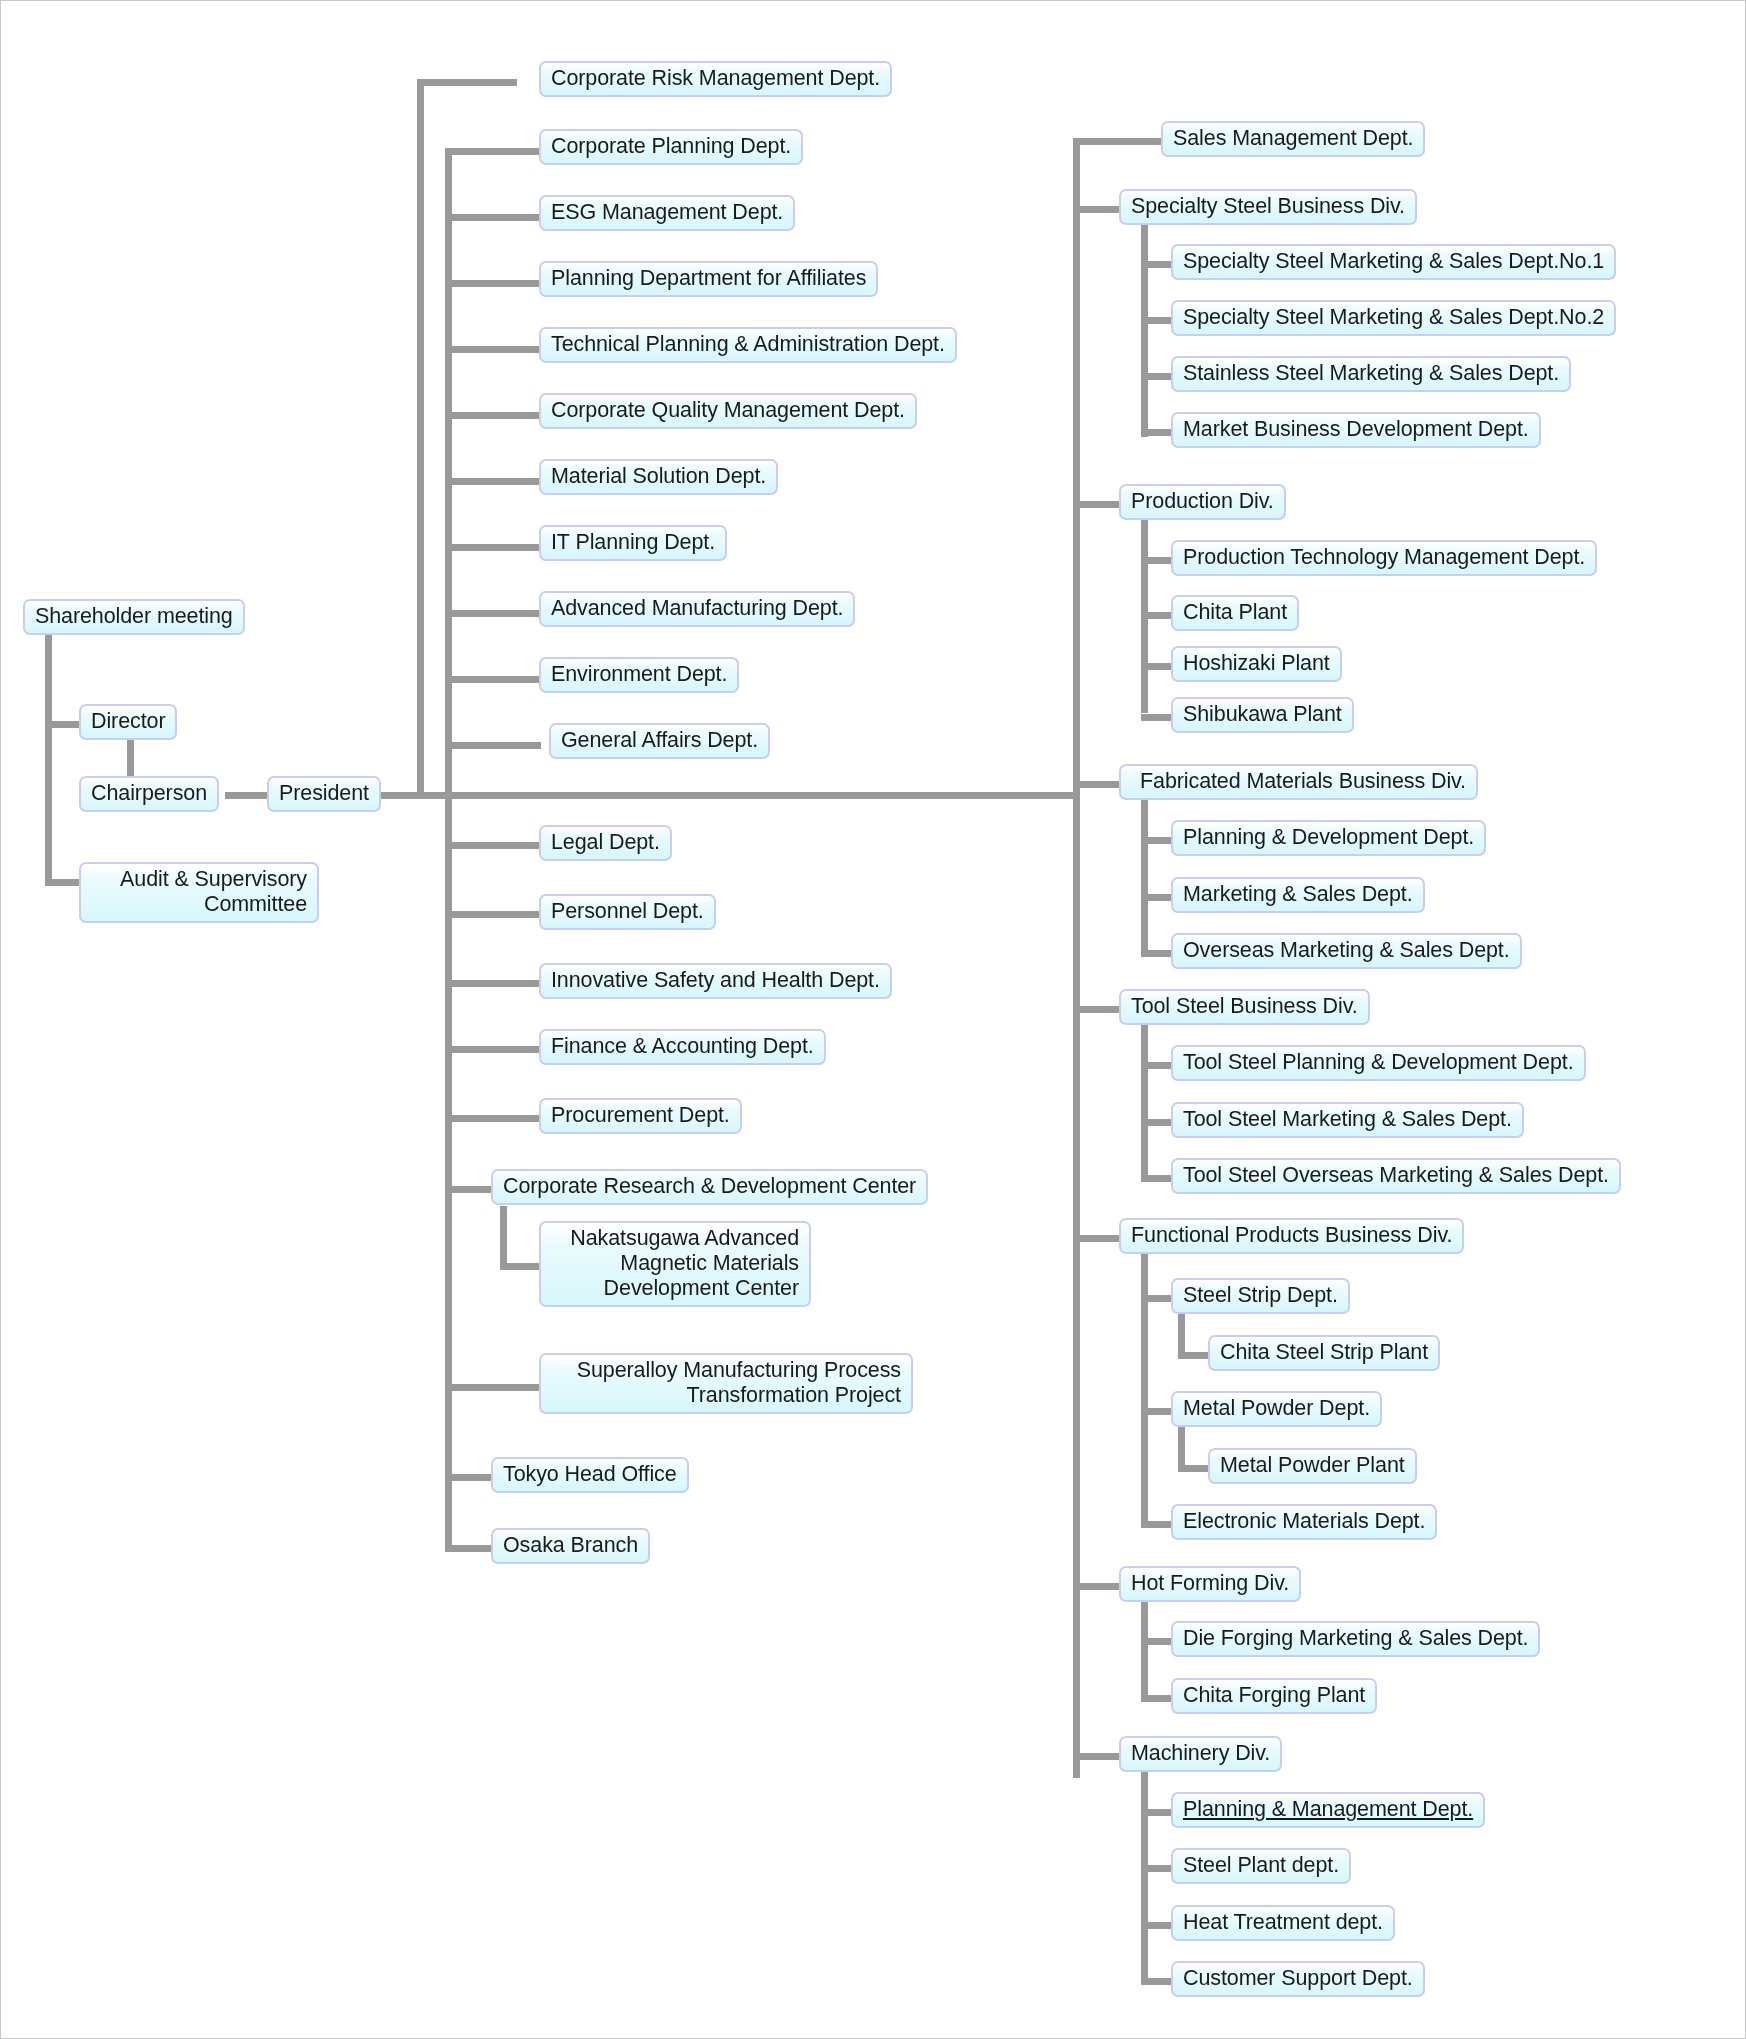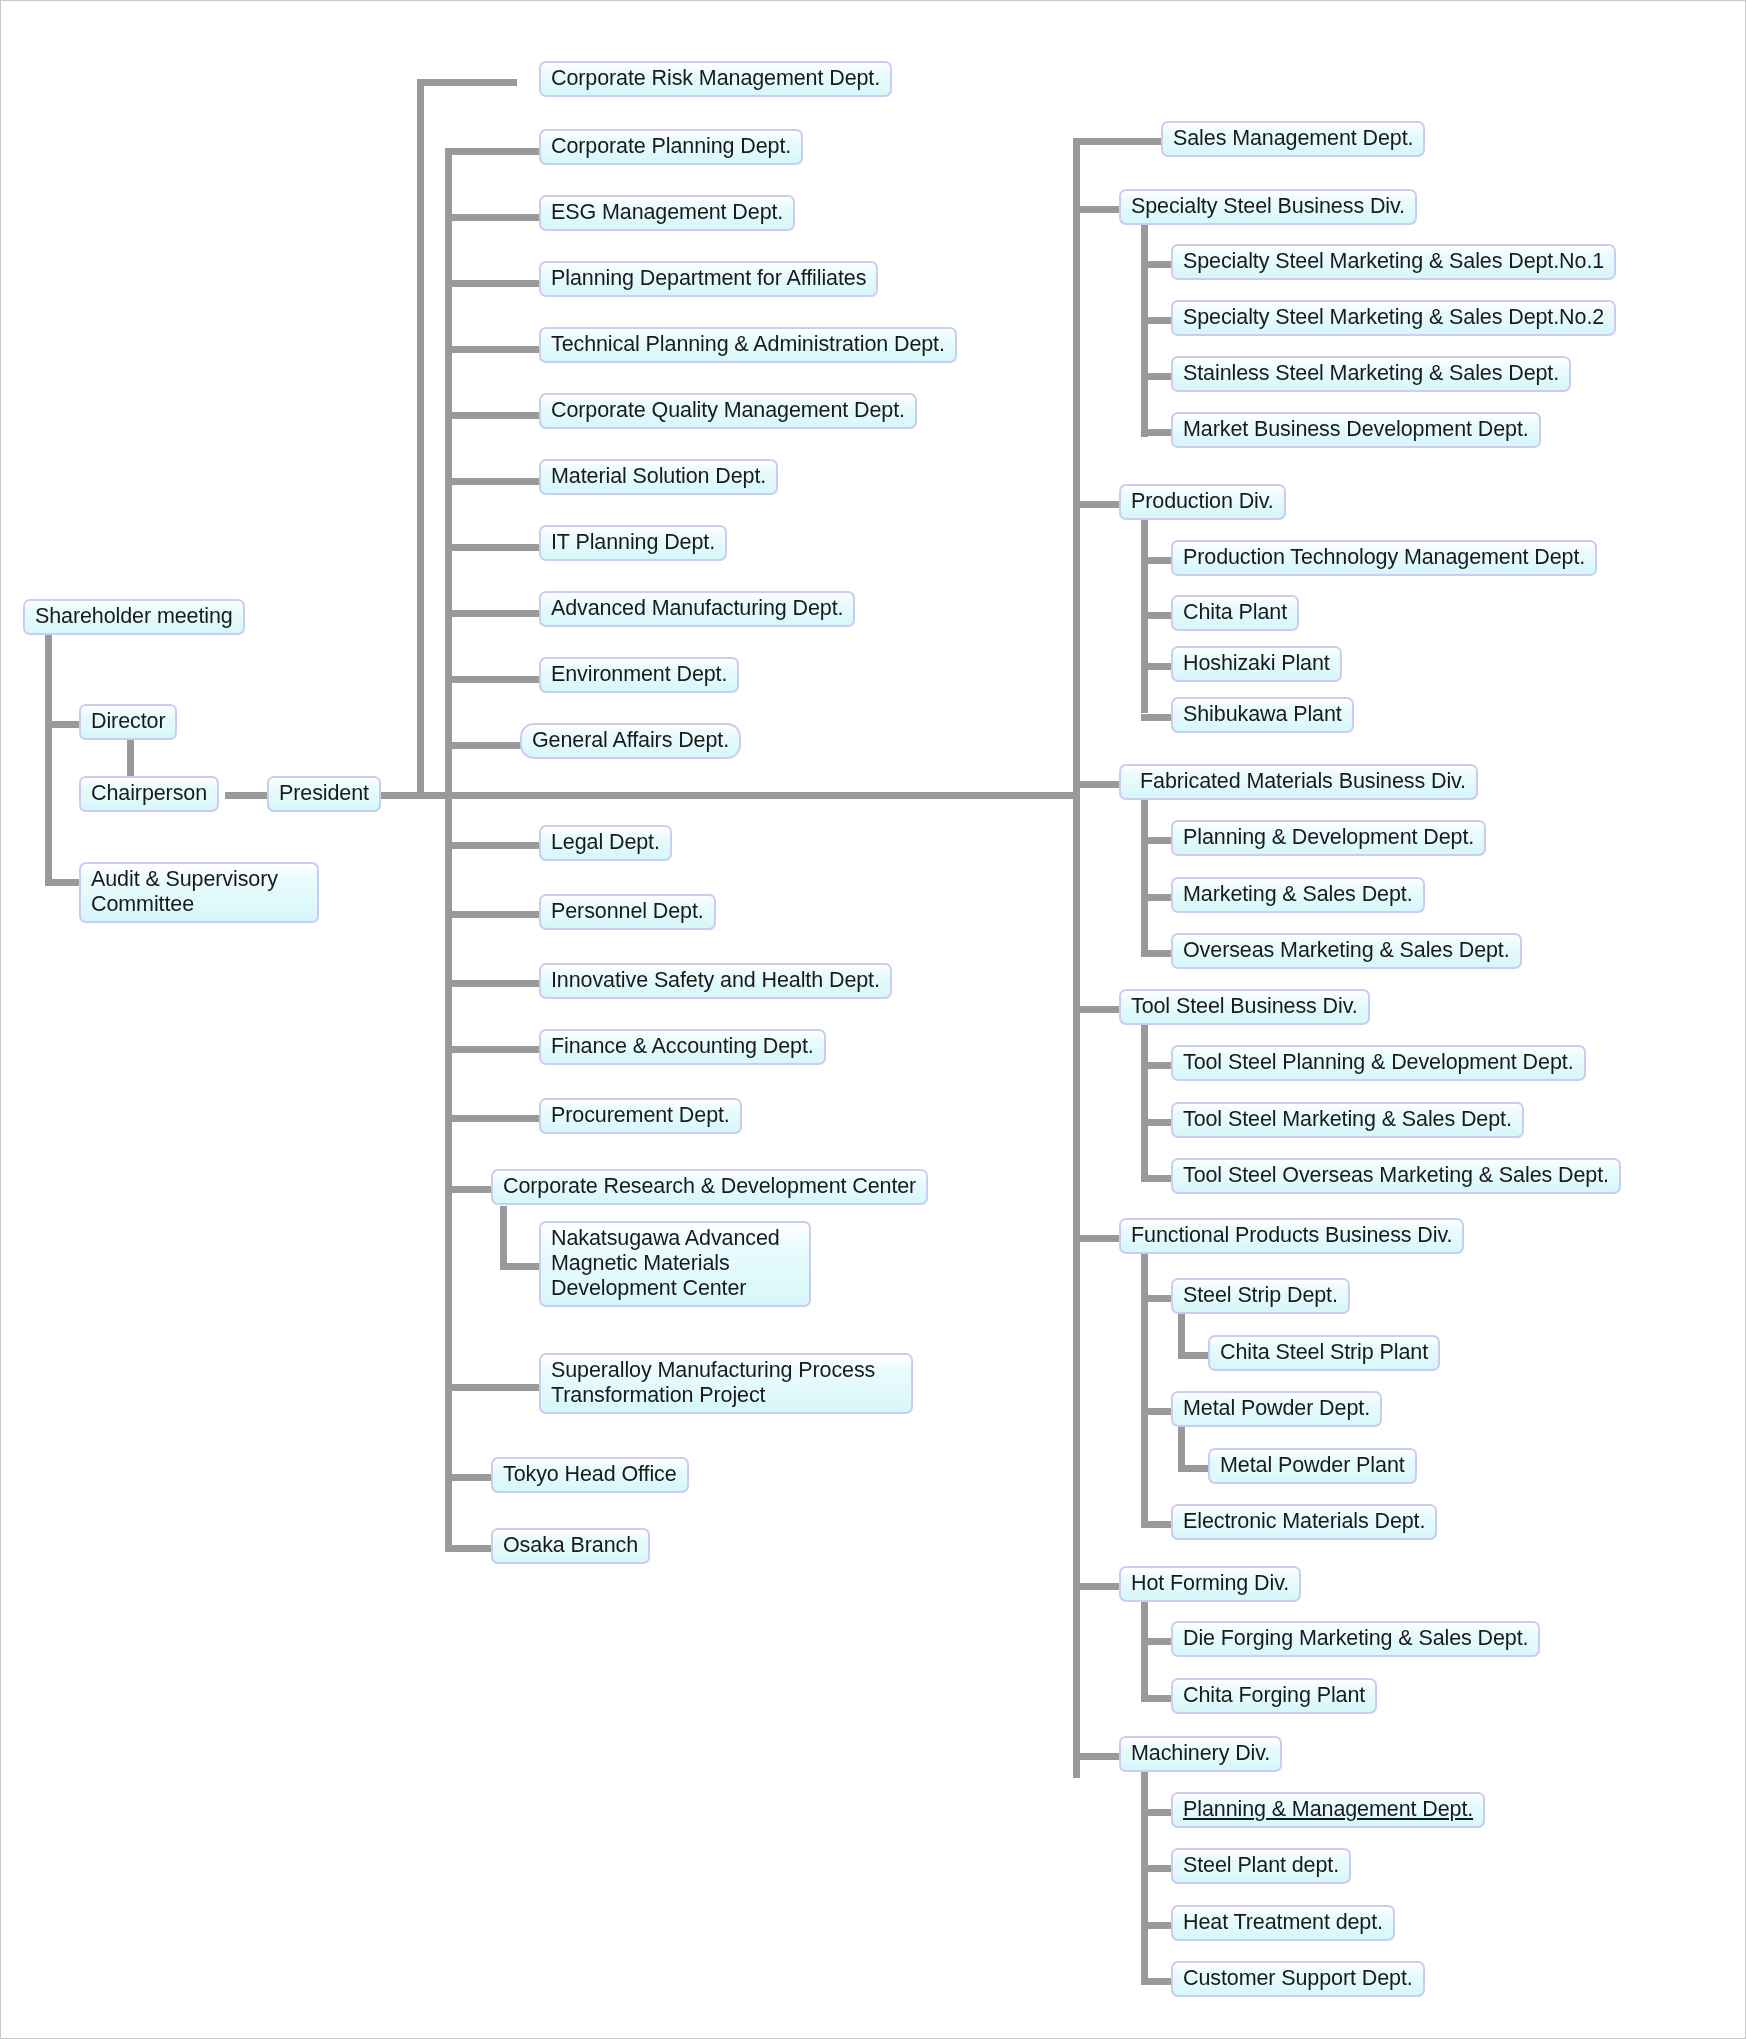--- a/index.html
+++ b/index.html
@@ -19,21 +19,21 @@
     background:linear-gradient(to bottom,#ffffff 0%,#eafbfd 28%,#d6f7fb 100%);
     border:2px solid #ccccf2;
     border-radius:7px;
     color:#1a1a1a;
     font-size:21.5px;
     line-height:25px;
     padding:3px 10px 4px 10px;
     white-space:nowrap;
     letter-spacing:-0.1px;
   }
-  .node.multi{white-space:normal;}
+  .node.multi{white-space:normal;text-align:right;}
   .line{
     position:absolute;
     background:#999999;
   }
 </style>
 </head>
 <body>
 
 <div id="chart-root">
 
@@ -146,21 +146,21 @@
   <div class="node" style="left:538px;top:60px;">Corporate Risk Management Dept.</div>
   <div class="node" style="left:538px;top:128px;">Corporate Planning Dept.</div>
   <div class="node" style="left:538px;top:194px;">ESG Management Dept.</div>
   <div class="node" style="left:538px;top:260px;">Planning Department for Affiliates</div>
   <div class="node" style="left:538px;top:326px;">Technical Planning &amp; Administration Dept.</div>
   <div class="node" style="left:538px;top:392px;">Corporate Quality Management Dept.</div>
   <div class="node" style="left:538px;top:458px;">Material Solution Dept.</div>
   <div class="node" style="left:538px;top:524px;">IT Planning Dept.</div>
   <div class="node" style="left:538px;top:590px;">Advanced Manufacturing Dept.</div>
   <div class="node" style="left:538px;top:656px;">Environment Dept.</div>
-  <div class="node" style="left:519px;top:722px;border-radius:14px;">General Affairs Dept.</div>
+  <div class="node" style="left:548px;top:722px;">General Affairs Dept.</div>
 
   <div class="node" style="left:538px;top:824px;">Legal Dept.</div>
   <div class="node" style="left:538px;top:893px;">Personnel Dept.</div>
   <div class="node" style="left:538px;top:962px;">Innovative Safety and Health Dept.</div>
   <div class="node" style="left:538px;top:1028px;">Finance &amp; Accounting Dept.</div>
   <div class="node" style="left:538px;top:1097px;">Procurement Dept.</div>
 
   <div class="node multi" style="left:538px;top:1220px;width:272px;">
     <span>Nakatsugawa Advanced</span><br>
     <span>Magnetic Materials</span><br>

